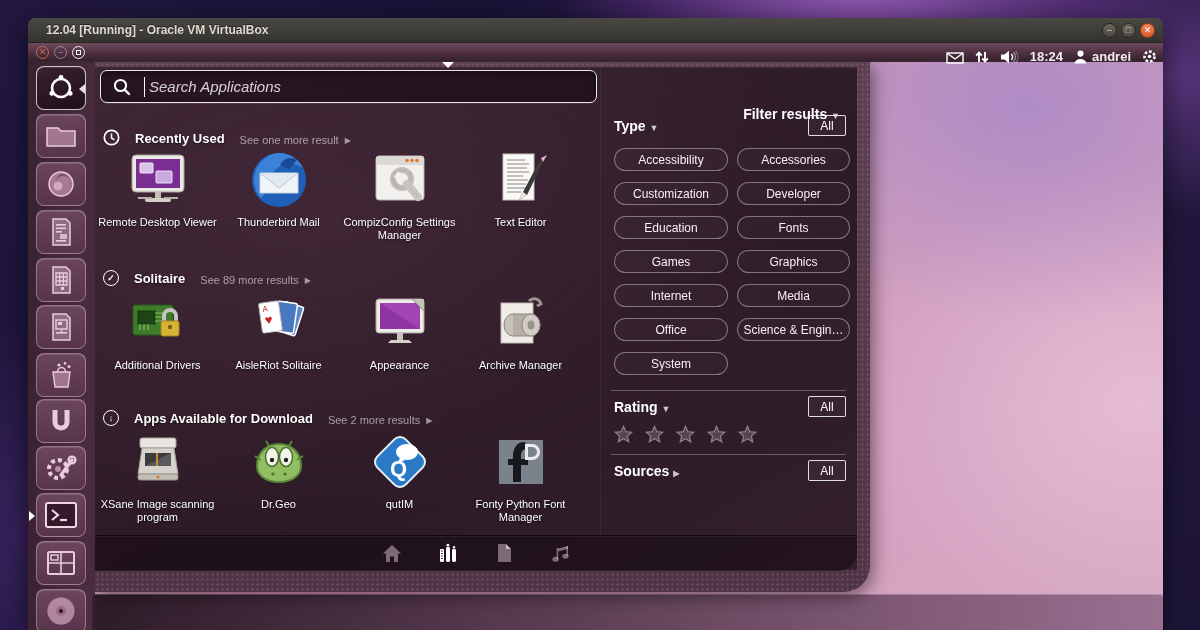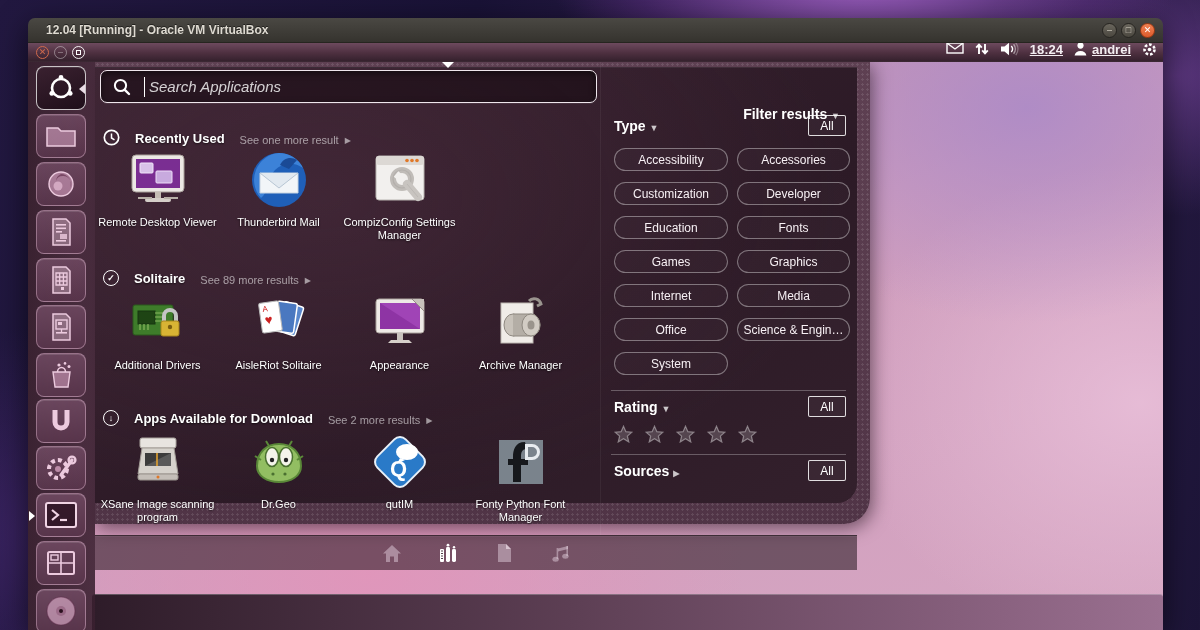--- a/index.html
+++ b/index.html
@@ -31,21 +31,21 @@
   .gpanel{position:absolute;left:0;top:0;width:100%;height:19px;
       background:linear-gradient(180deg,#6d4a5e,#4e3040 55%,#35212d);
       border-bottom:1px solid rgba(0,0,0,.45);display:flex;align-items:center;z-index:30;}
   .dash-ctrls{display:flex;gap:5px;margin-left:8px;}
   .dctl{width:13px;height:13px;border-radius:50%;display:flex;align-items:center;justify-content:center;font-size:9px;line-height:1;}
   .dctl.close{border:1px solid #d06a4c;color:#d06a4c;}
   .dctl.min{border:1px solid rgba(255,255,255,.38);color:rgba(255,255,255,.45);}
   .dctl.max{border:1px solid rgba(255,255,255,.92);}
   .dctl.max .sq{width:5px;height:5px;border:1px solid #fff;}
   .inds{position:absolute;right:6px;top:0;height:19px;display:flex;align-items:center;gap:11px;color:#f3edf1;font-size:13px;font-weight:bold;}
-  .ind{display:flex;align-items:flex-start;gap:5px;height:22px;text-decoration:underline;}
+  .ind{display:flex;align-items:flex-end;gap:5px;height:22px;}
   .ind svg{display:block;}
 
   
   .desktop{position:absolute;left:0;top:19px;width:1135px;height:568px;
       background:
         radial-gradient(360px 260px at 48% 42%, rgba(244,196,150,.85), transparent 70%),
         radial-gradient(420px 300px at 88% 8%, rgba(168,136,200,.8), transparent 72%),
         radial-gradient(400px 320px at 98% 60%, rgba(232,190,216,.9), transparent 75%),
         radial-gradient(500px 360px at 30% 90%, rgba(226,148,186,.85), transparent 75%),
         linear-gradient(160deg,#b88aa6,#cf9dbd 45%,#d6a6c2);}
@@ -56,21 +56,21 @@
   .ltile{position:absolute;left:8px;width:50px;height:44px;border-radius:8px;
       border:1px solid rgba(240,200,224,.42);
       background:linear-gradient(160deg,rgba(196,138,176,.34),rgba(116,66,98,.34));
       box-shadow:inset 0 1px 0 rgba(255,255,255,.12);display:flex;align-items:center;justify-content:center;}
   .ltile.bfb{background:linear-gradient(160deg,#3a2130,#1f0f1a);border-color:rgba(255,255,255,.75);}
   .ltile svg{display:block;}
   .arrow-right{position:absolute;left:0;width:0;height:0;border-top:5px solid transparent;border-bottom:5px solid transparent;border-left:6px solid #fff;}
   .arrow-left{position:absolute;right:0;width:0;height:0;border-top:5px solid transparent;border-bottom:5px solid transparent;border-right:6px solid #e9dce5;}
 
   
-  .dash{position:absolute;left:67px;top:0;width:775px;height:462px;z-index:10;
+  .dash{position:absolute;left:67px;top:0;width:775px;height:530px;z-index:10;
       background:
         radial-gradient(rgba(255,255,255,.10) 1px, transparent 1.3px) 0 0/5px 5px,
         linear-gradient(#5e4052,#503446);
       border-bottom-right-radius:26px;box-shadow:2px 4px 18px rgba(20,5,15,.55);}
   .dash-inner{position:absolute;left:0;top:5px;right:13px;bottom:21px;
       background:
         radial-gradient(700px 420px at 30% 30%, rgba(88,52,72,.35), transparent 75%),
         linear-gradient(150deg,#3a2331,#2c1a26 60%,#33202c);
       border-bottom-right-radius:20px;border-top:1px solid rgba(255,255,255,.07);}
 
@@ -338,20 +338,32 @@
                   <circle cx="44" cy="12.5" r="1.8" fill="#e07828"></circle>
                   <circle cx="49" cy="12.5" r="1.8" fill="#e07828"></circle>
                   <circle cx="39" cy="12.5" r="1.8" fill="#e07828"></circle>
                   <circle cx="34" cy="31" r="9" fill="none" stroke="#c0bcb8" stroke-width="6"></circle>
                   <circle cx="34" cy="31" r="9" fill="none" stroke="#a8a4a0" stroke-width="1.2" opacity=".5"></circle>
                   <path d="M28 26 l6 5" stroke="#f2f0ee" stroke-width="7"></path>
                   <path d="M39 36 L50 49" stroke="#c8c4c0" stroke-width="8" stroke-linecap="round"></path>
                   <path d="M39 36 L50 49" stroke="#a8a4a0" stroke-width="1" opacity=".4"></path>
                 </svg>
               <div class="app-lbl">CompizConfig Settings Manager</div>
+            </div>
+            <div class="app-cell">
+              <svg class="app-ico" viewBox="0 0 64 64">
+                  <rect x="14" y="6" width="31" height="46" fill="#faf8f6" stroke="#c4c0bc"></rect>
+                  <g stroke="#b0acaa" stroke-width="1.6">
+                    <path d="M18 12 h18 M18 16 h22 M18 20 h20 M18 24 h22 M18 28 h16 M18 32 h21 M18 36 h19 M18 40 h22 M18 44 h14"></path>
+                  </g>
+                  <path d="M52 10 L34 44 l-4 8 l8 -5 L54 14 Z" fill="#3a3a3a"></path>
+                  <path d="M52 10 l2 4 l4 -7 Z" fill="#eab0c8"></path>
+                  <path d="M34 44 l-4 8 l8 -5 Z" fill="#f0e8da"></path>
+                </svg>
+              <div class="app-lbl">Text Editor</div>
             </div>
           </div>
 
           <div class="sec-head" style="top:204px">
             <span class="circ-ico">✓</span>
             <span class="sec-title">Solitaire</span>
             <span class="sec-more">
                 <span>See 89 more results</span>
                 <span class="tri-r">▶</span>
               </span>

